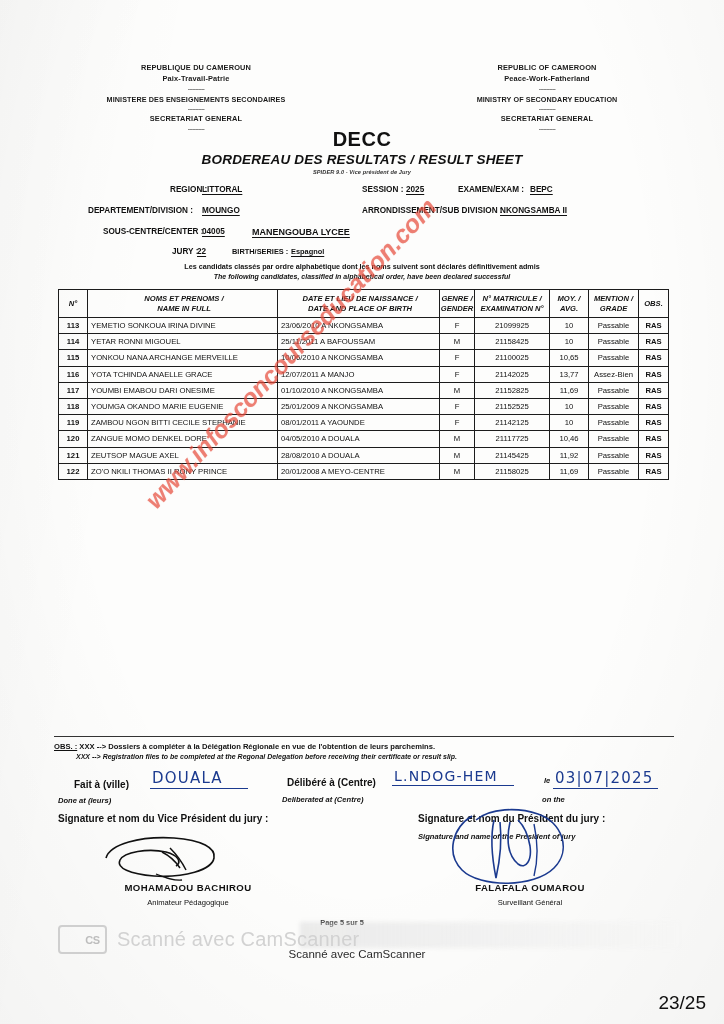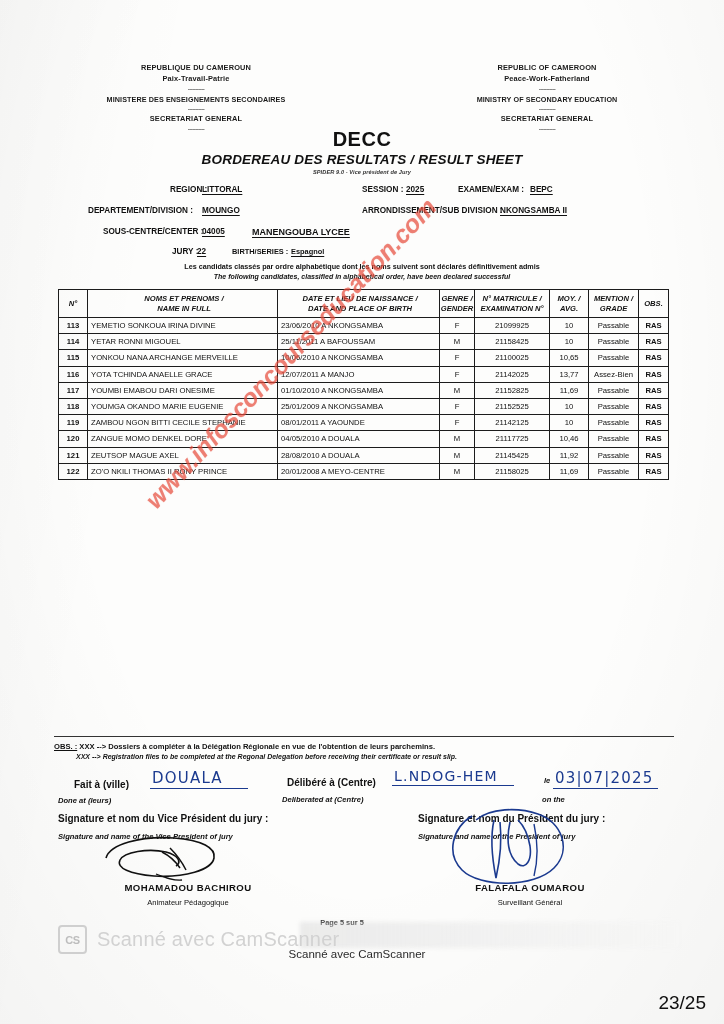--- a/index.html
+++ b/index.html
@@ -285,20 +285,21 @@
     align-items: center;
     gap: 10px;
   }
   .cs-logo {
     width: 25px; height: 25px;
     border: 2.2px solid #cfcfcf;
     border-radius: 4px;
     display: flex; align-items: center; justify-content: center;
     font-size: 11px; font-weight: bold; color: #bdbdbd;
     letter-spacing: -.5px;
+    padding-left: 20px;
   }
   .cs-text {
     font-size: 20px;
     color: #d2d2d2;
     letter-spacing: .2px;
   }
   .cs-text2 {
     position: absolute;
     top: 948px;
     left: 0; width: 724px;
@@ -563,23 +564,20 @@
       <div class="abs" style="left:542px; top:18px;">
         <span class="fld-label-it">on the</span>
       </div>
       <div class="abs hand hand-ul" style="left:553px; top:-1px;">
         <span>03</span><span>|</span><span>07</span><span>|</span><span>2025</span>
       </div>
 
       <div class="abs" style="left:58px; top:38px;">
         <span class="fld-label">Signature et nom du Vice Président du jury :</span>
       </div>
-      <div class="abs" style="left:58px; top:55px;">
-        <span class="fld-label-it">Signature and name of the Vice President of jury</span>
-      </div>
       <svg class="sig-svg abs" style="left:96px; top:64px;" width="130" height="48" viewBox="0 0 130 48">
         <path d="M10,24 C14,10 44,2 78,4 C106,6 120,14 118,24 C116,36 88,44 58,42 C34,40 20,34 24,26 C28,18 52,14 70,18 C82,21 86,28 80,32" fill="none" stroke="#111" stroke-width="1.6"></path>
         <path d="M66,18 C74,22 80,28 84,34 M74,14 C80,20 86,28 90,36" fill="none" stroke="#111" stroke-width="1.5"></path>
         <path d="M60,40 C70,44 78,47 86,46" fill="none" stroke="#111" stroke-width="1.3"></path>
       </svg>
       <div class="abs sig-name" style="left:58px; top:112px; width:260px;">MOHAMADOU BACHIROU</div>
       <div class="abs sig-role" style="left:58px; top:128px; width:260px;">Animateur Pédagogique</div>
 
       <div class="abs" style="left:418px; top:38px;">
         <span class="fld-label">Signature et nom  du Président du jury :</span>

